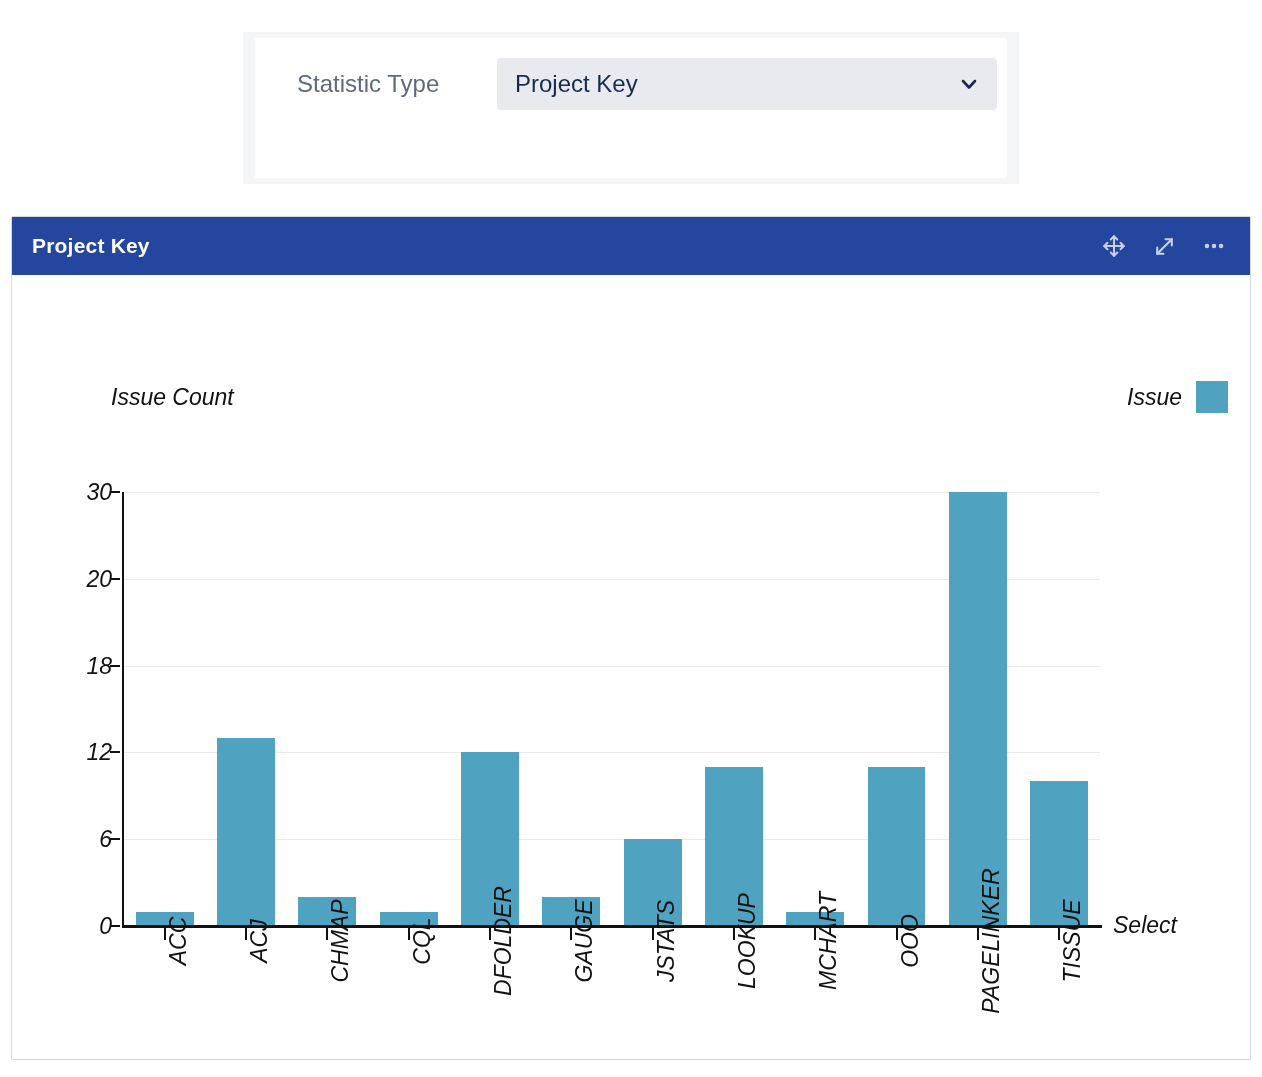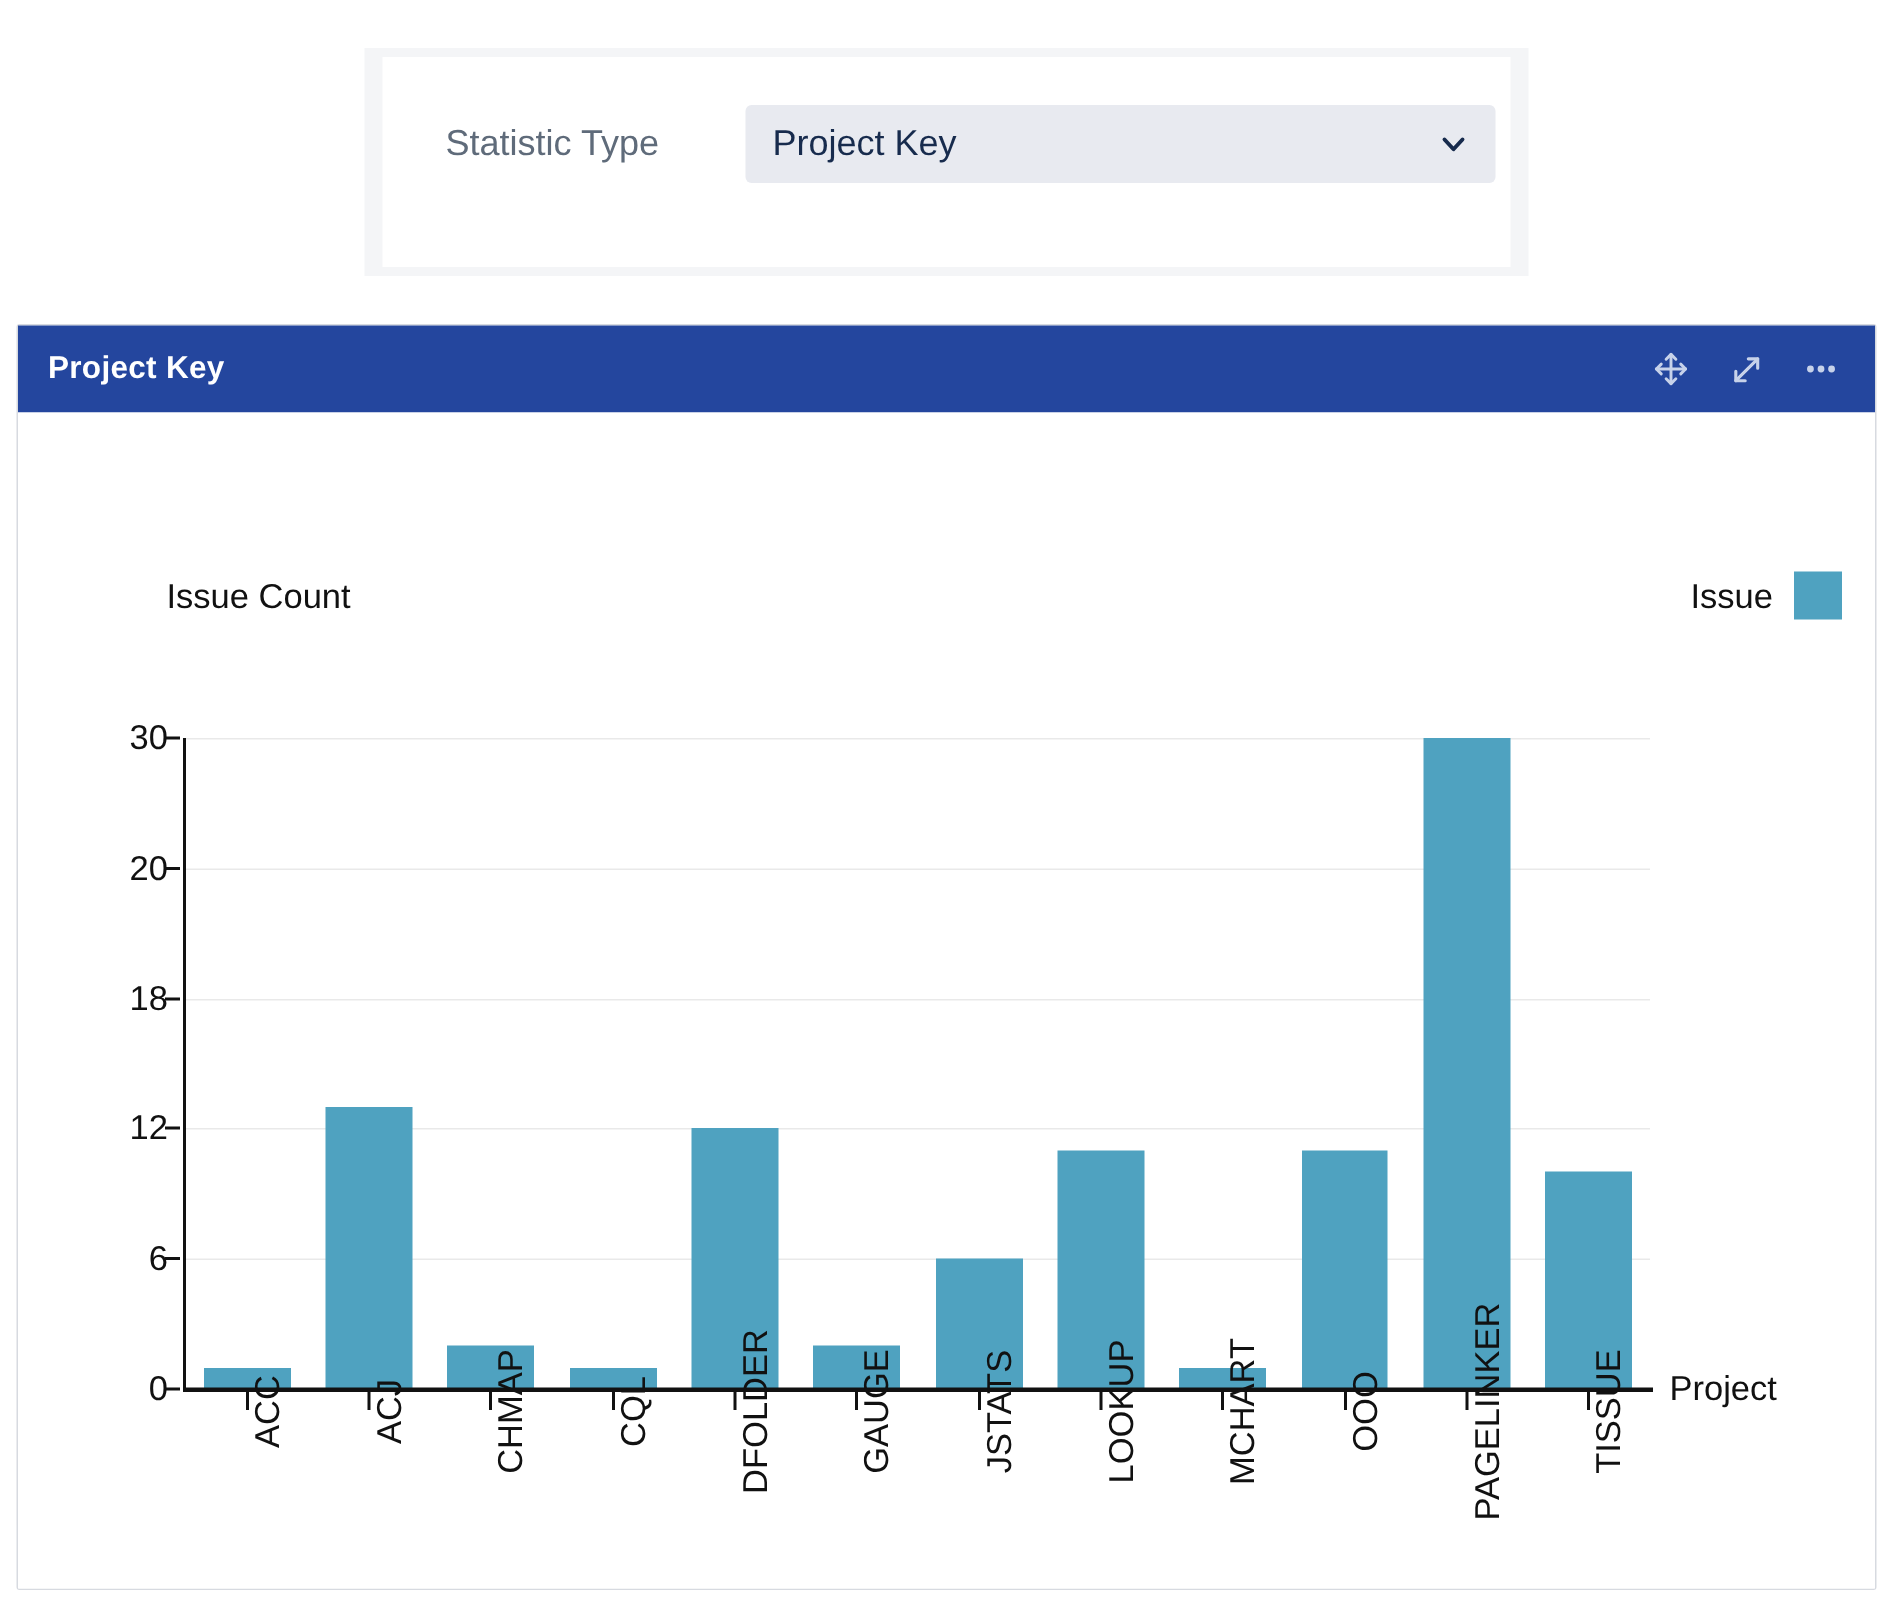--- a/index.html
+++ b/index.html
@@ -30,21 +30,21 @@
     position: absolute;
     left: 12px;
     top: 6px;
     right: 12px;
     bottom: 6px;
     background: #ffffff;
   }
   .selector-row {
     position: absolute;
     left: 42px;
-    top: 32px;
+    top: 20px;
     display: flex;
     align-items: center;
   }
   .selector-label {
     font-size: 24px;
     color: #5f6b7a;
     width: 200px;
     white-space: nowrap;
   }
   .select-wrap {
@@ -129,21 +129,21 @@
     left: 0;
     top: 58px;
     right: 0;
     bottom: 0;
     background: #ffffff;
   }
 
   
   .chart-area {
     position: absolute;
-    left: 0; top: 0; right: 0; bottom: 0;
+    left: 0; top: 0; right: 0; bottom: 0; font-style: italic;
   }
   .y-axis-title {
     position: absolute;
     left: 99px;
     top: 109px;
     font-size: 23px;
     color: #111111;
     white-space: nowrap;
   }
   .legend {
@@ -484,17 +484,17 @@
           <div class="x-label-slot">
             <div class="x-label">OOO</div>
           </div>
           <div class="x-label-slot">
             <div class="x-label">PAGELINKER</div>
           </div>
           <div class="x-label-slot">
             <div class="x-label">TISSUE</div>
           </div>
         </div>
-      <div class="x-axis-title">Project</div>
+      <div class="x-axis-title">Select</div>
 
     </div>
   </div>
 </div>
 
 </body></html>

